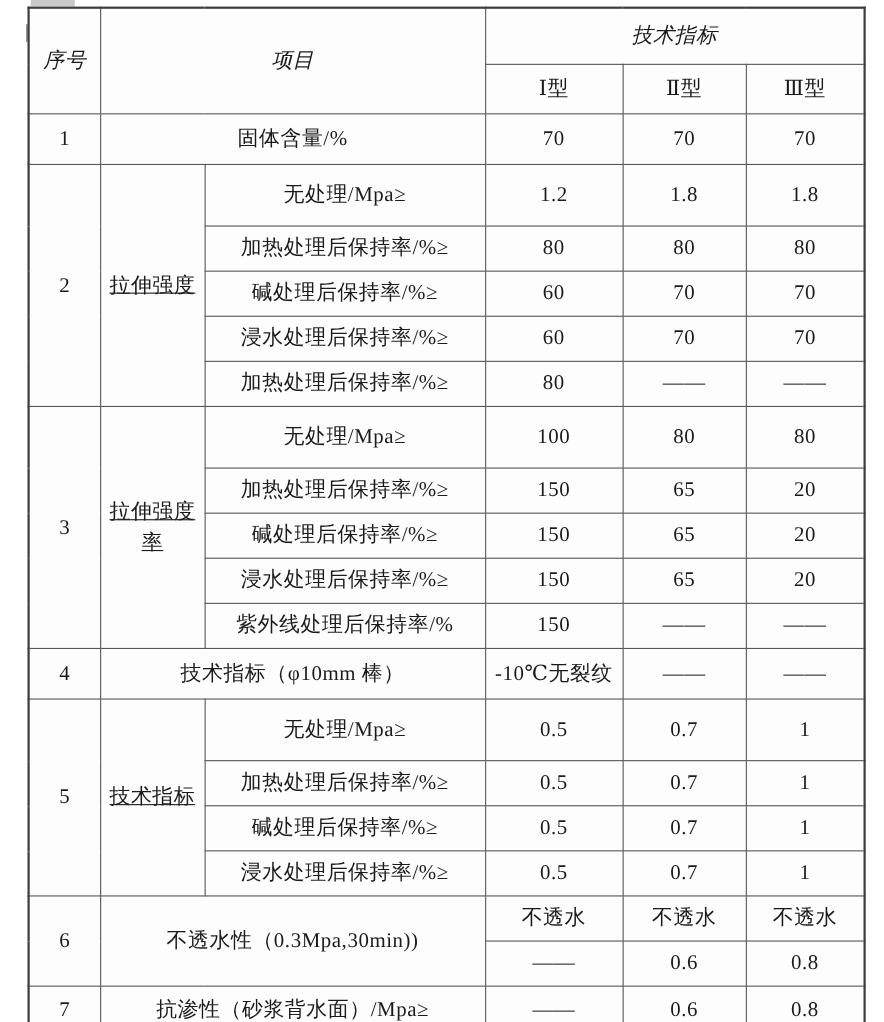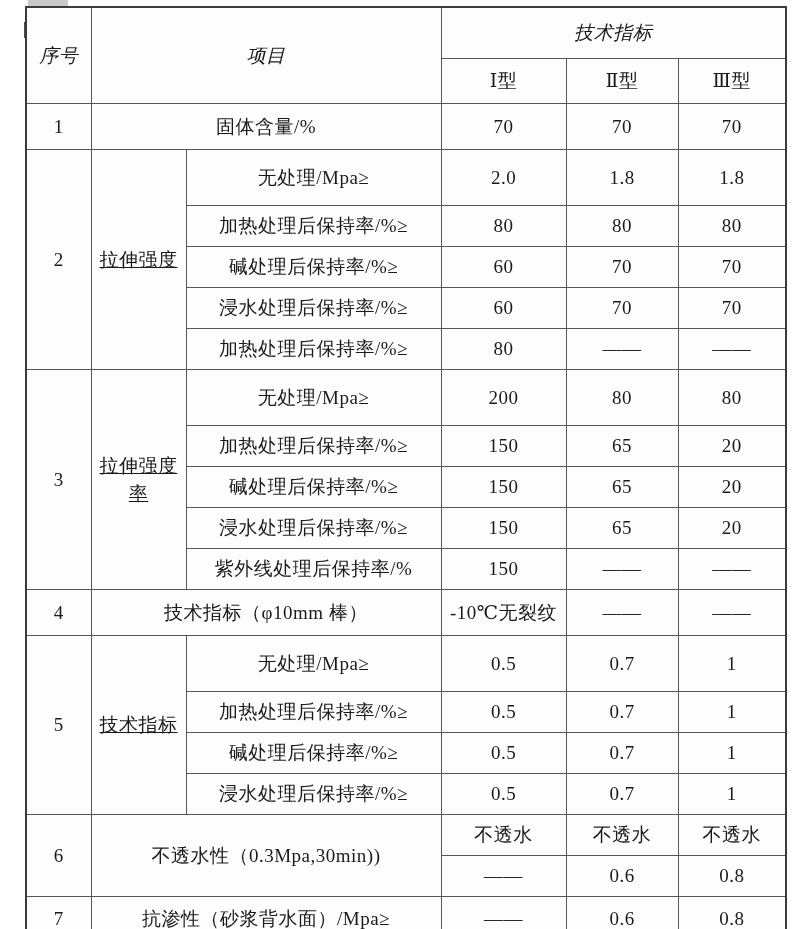--- a/index.html
+++ b/index.html
@@ -134,21 +134,21 @@
         <td colspan="2" class="item-label">固体含量/%</td>
         <td class="num-cell">70</td>
         <td class="num-cell">70</td>
         <td class="num-cell">70</td>
       </tr>
 
       <tr class="r-tall">
         <td rowspan="5">2</td>
         <td rowspan="5" class="vert-label">拉伸强度</td>
         <td class="item-label">无处理/Mpa≥</td>
-        <td class="num-cell">2.0</td>
+        <td class="num-cell">1.2</td>
         <td class="num-cell">1.8</td>
         <td class="num-cell">1.8</td>
       </tr>
       <tr class="r-norm">
         <td class="item-label">加热处理后保持率/%≥</td>
         <td class="num-cell">80</td>
         <td class="num-cell">80</td>
         <td class="num-cell">80</td>
       </tr>
       <tr class="r-norm">
@@ -167,21 +167,21 @@
         <td class="item-label">加热处理后保持率/%≥</td>
         <td class="num-cell">80</td>
         <td class="num-cell dash">——</td>
         <td class="num-cell dash">——</td>
       </tr>
 
       <tr class="r-tall">
         <td rowspan="5">3</td>
         <td rowspan="5" class="vert-label"><span>拉伸强度</span><br><span>率</span></td>
         <td class="item-label">无处理/Mpa≥</td>
-        <td class="num-cell">200</td>
+        <td class="num-cell">100</td>
         <td class="num-cell">80</td>
         <td class="num-cell">80</td>
       </tr>
       <tr class="r-norm">
         <td class="item-label">加热处理后保持率/%≥</td>
         <td class="num-cell">150</td>
         <td class="num-cell">65</td>
         <td class="num-cell">20</td>
       </tr>
       <tr class="r-norm">

